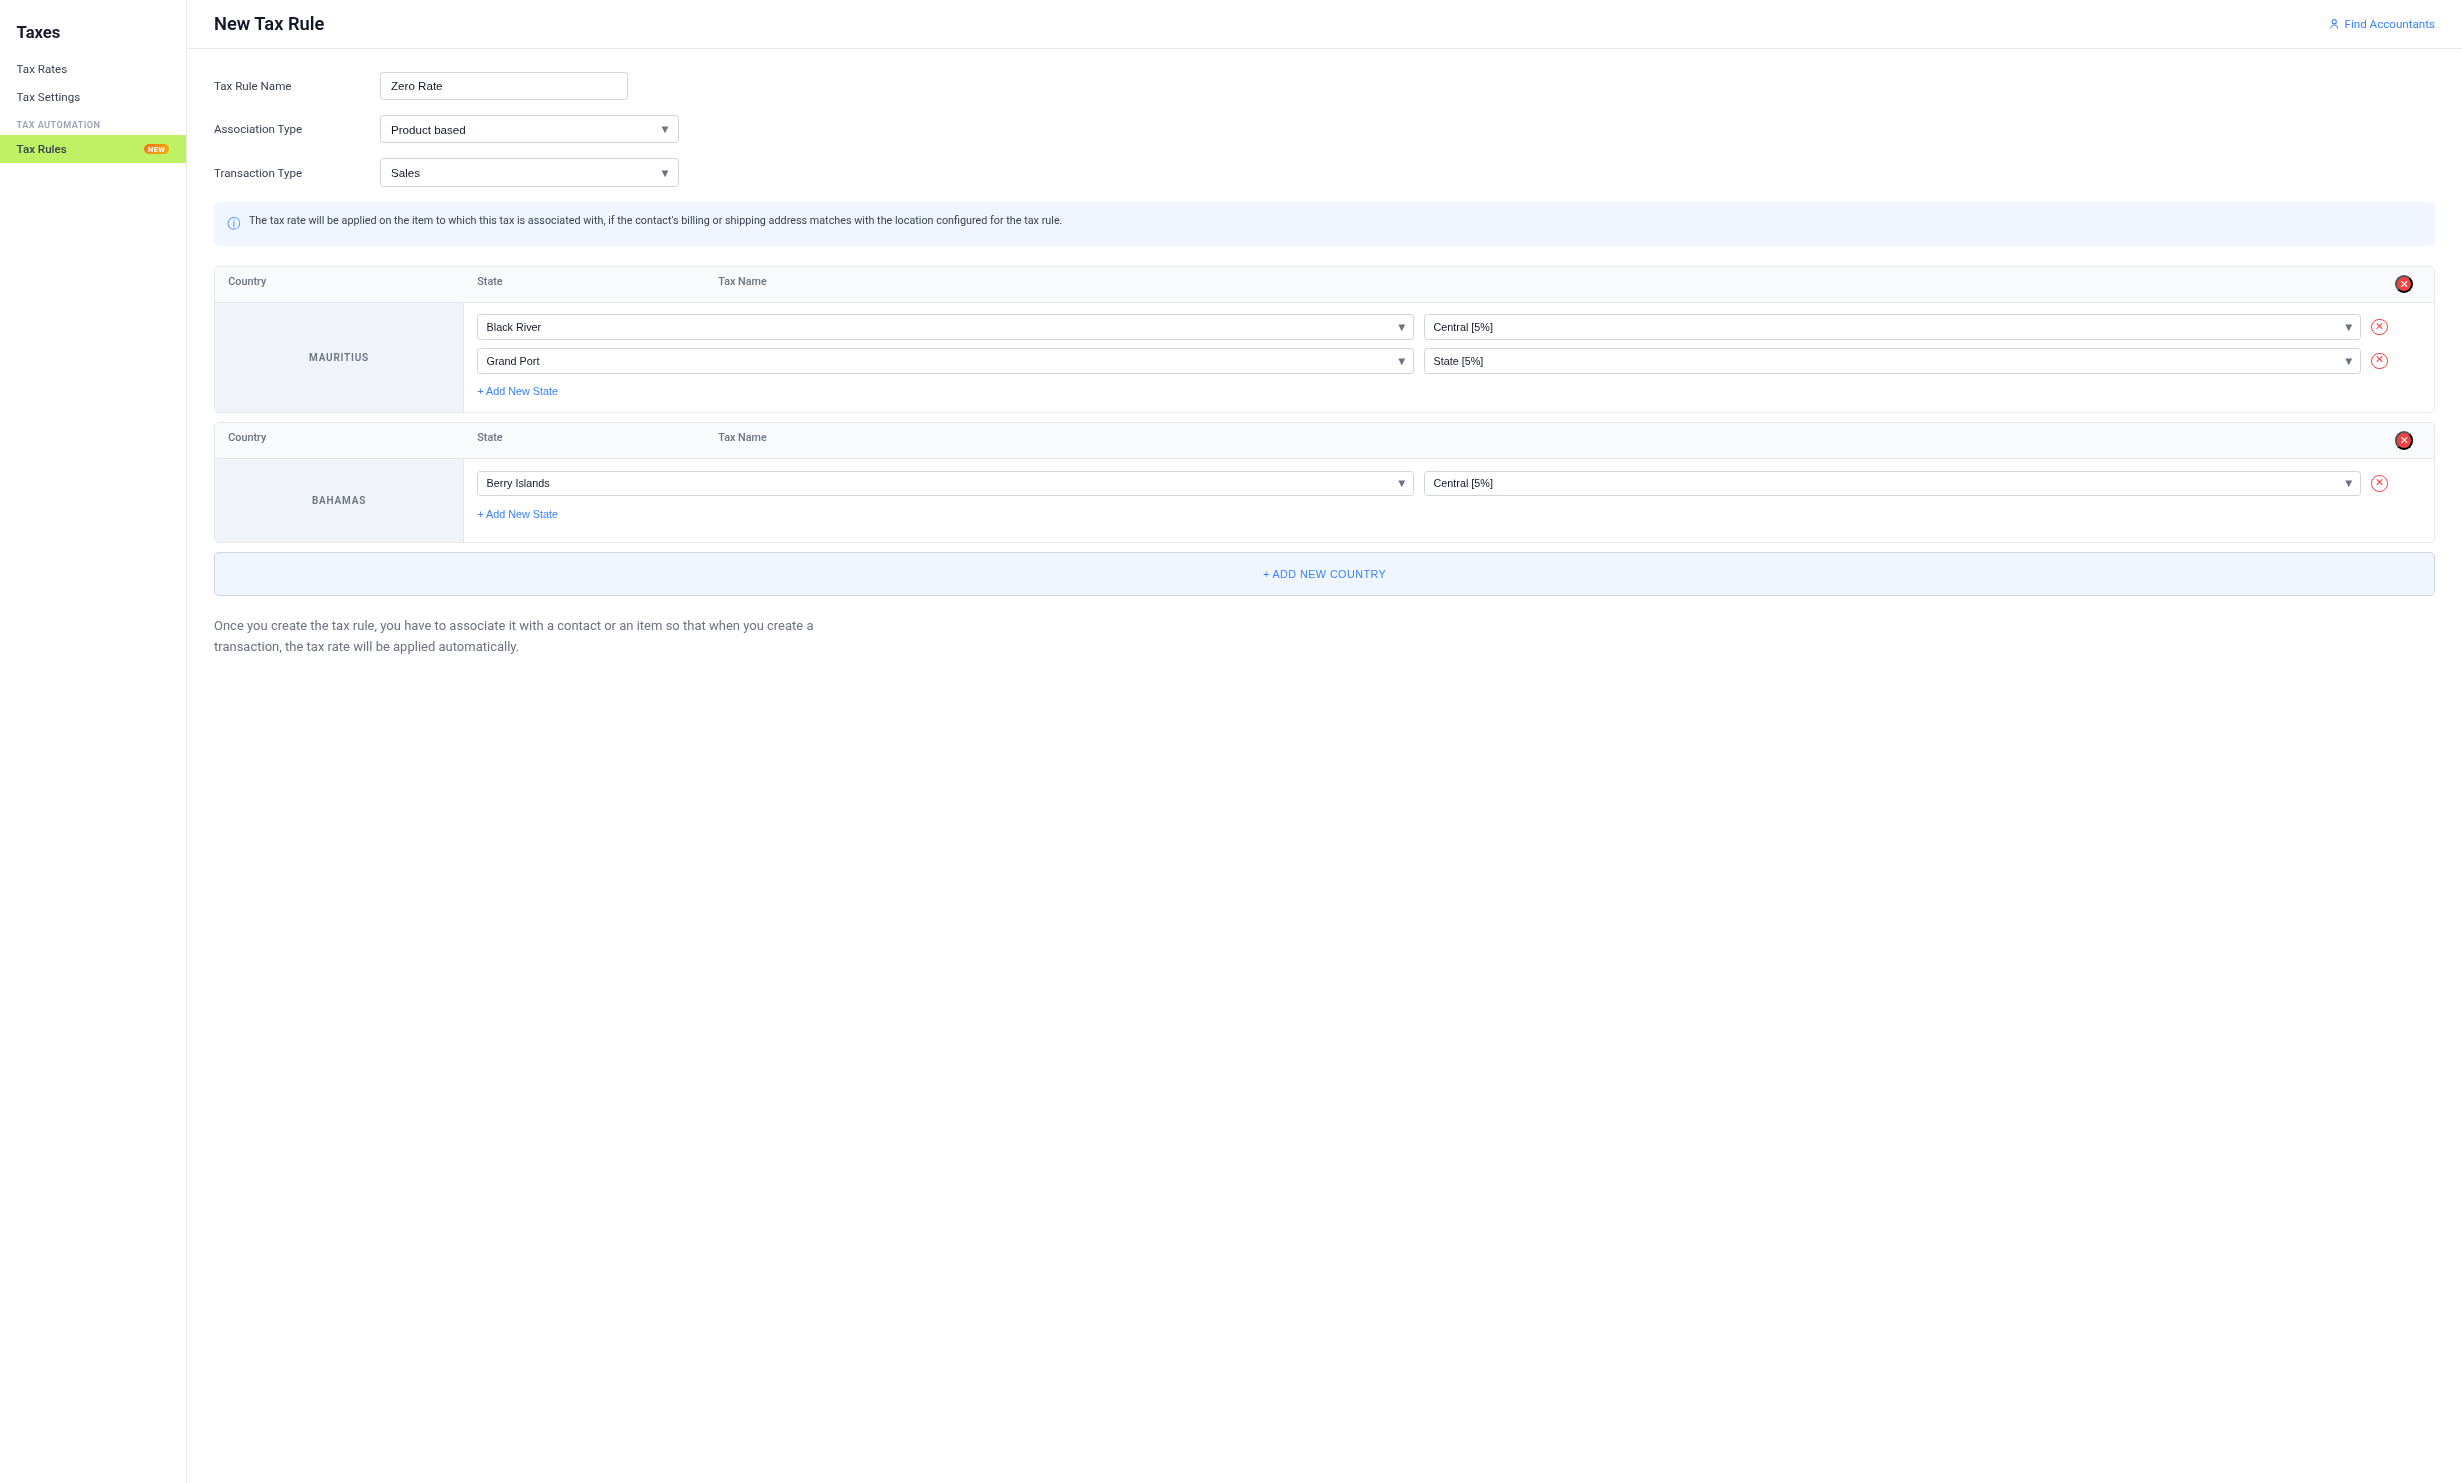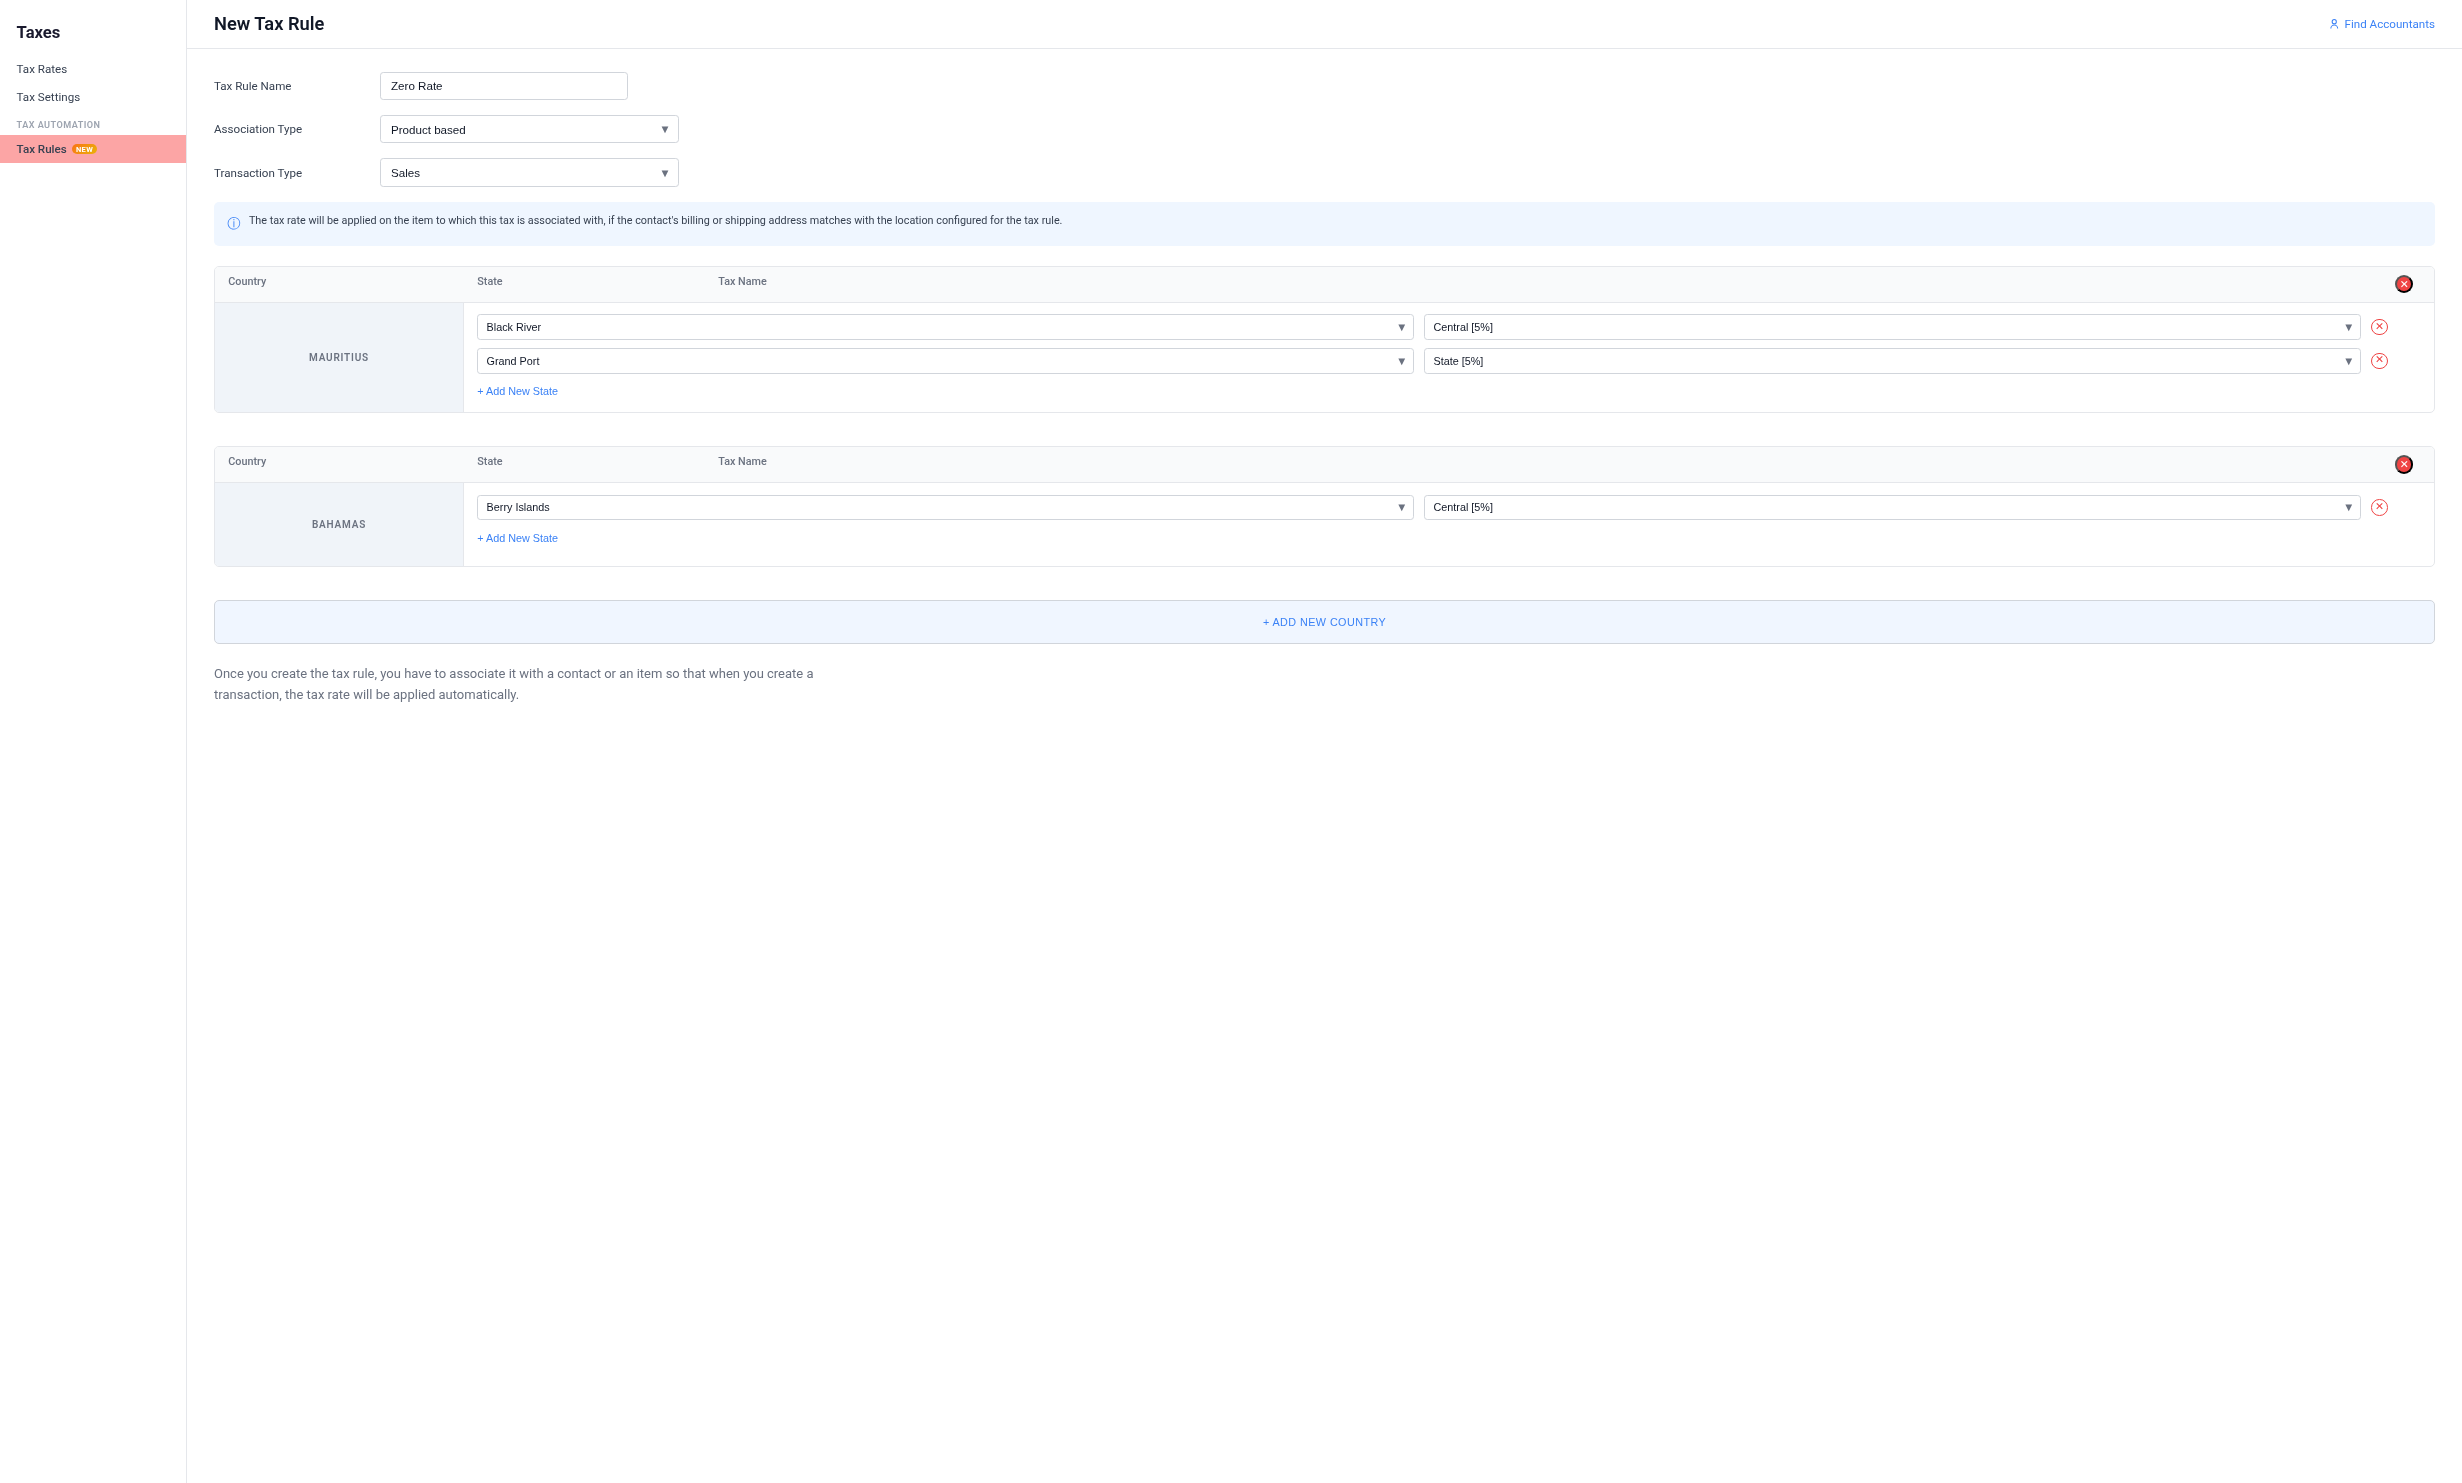--- a/index.html
+++ b/index.html
@@ -22,22 +22,23 @@
     .sidebar-nav-item {
       padding: 6.7px 16.6px;
       cursor: pointer;
       color: #374151;
       font-size: 11.6px;
       display: flex;
       align-items: center;
       gap: 5px;
     }
     .sidebar-nav-item.active {
-      background: #fca5a5;
+      background: #bef264;
       font-weight: 500;
+      justify-content: space-between;
     }
     .sidebar-section-label {
       padding: 10px 16.6px 5px;
       font-size: 9.1px;
       font-weight: 600;
       color: #9ca3af;
       letter-spacing: 0.05em;
       text-transform: uppercase;
     }
     .badge-new {
@@ -150,21 +151,21 @@
       color: #3b82f6;
       font-size: 13.3px;
       margin-top: 0.8px;
       flex-shrink: 0;
     }
 
     
     .country-block {
       border: 0.8px solid #e5e7eb;
       border-radius: 5px;
-      margin-bottom: 33px;
+      margin-bottom: 9px;
       overflow: hidden;
     }
     .country-table-header {
       display: grid;
       grid-template-columns: 249px 241px 1fr 33px;
       background: #f9fafb;
       border-bottom: 0.8px solid #e5e7eb;
       padding: 8.3px 13.3px;
     }
     .country-table-header-cell {

